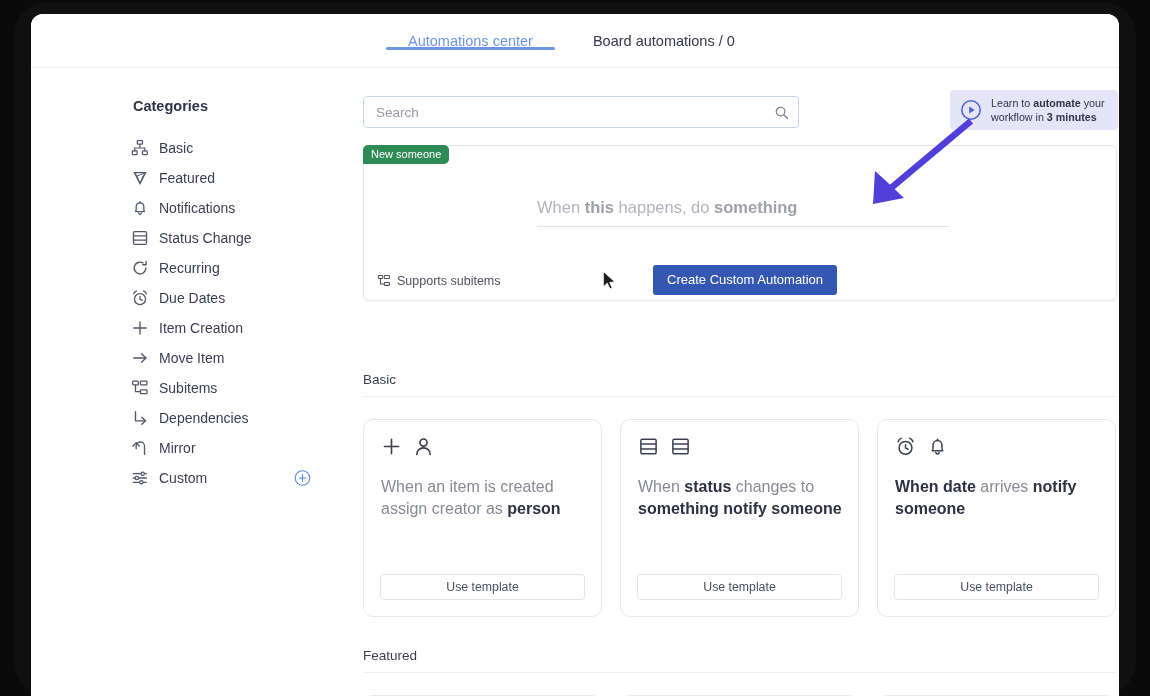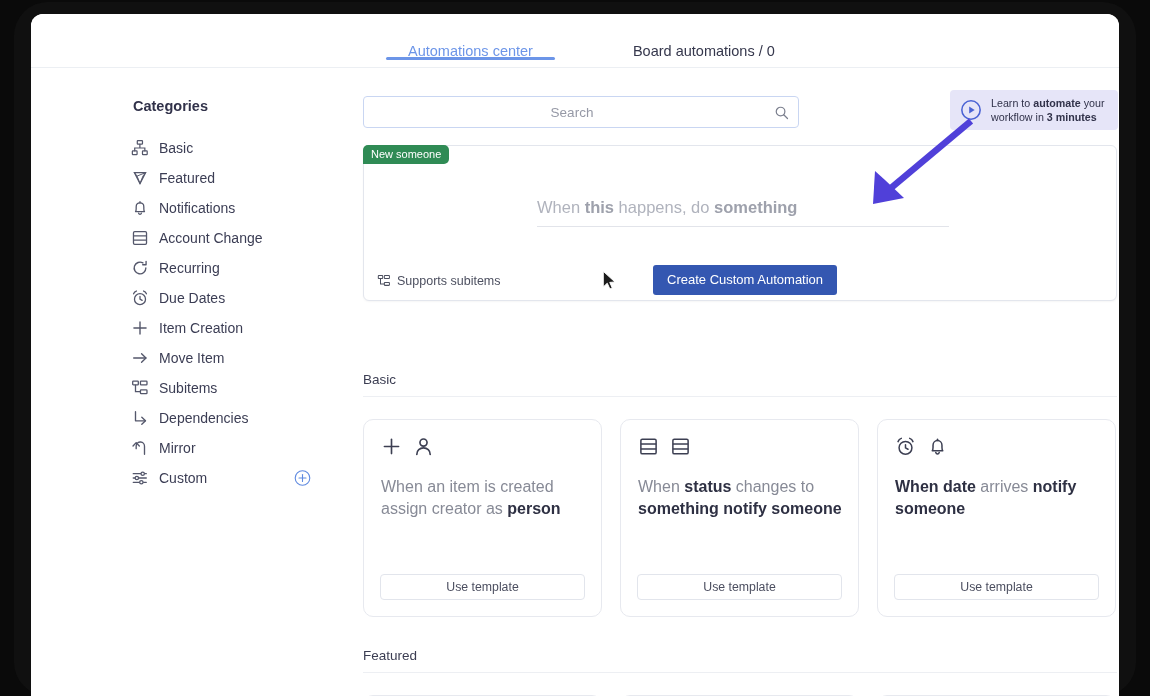--- a/index.html
+++ b/index.html
@@ -36,21 +36,21 @@
     border-bottom: 1px solid #eceff3;
     background: #fff;
   }
   .board-title {
     position: absolute; left: 9px; top: 13px;
     font-size: 21px; font-weight: 700; color: #32324a;
     letter-spacing: .1px;
   }
   .tabs {
     position: absolute; left: 377px; top: 0;
-    display: flex; align-items: center; height: 54px; gap: 40px;
+    display: flex; align-items: flex-start; height: 54px;
   }
   .tab {
     position: relative;
     font-size: 14.5px; color: #35374c;
     padding: 19px 0 0 0;
     margin-right: 60px;
     cursor: pointer;
     white-space: nowrap;
   }
   .tab:last-child { margin-right: 0; }
@@ -99,21 +99,20 @@
     width: 436px; height: 32px;
     border: 1px solid #c9d6f2; border-radius: 4px;
     background: #fff;
   }
   .search-box input {
     position: absolute; inset: 0;
     border: 0; outline: 0; background: transparent;
     padding: 0 30px 0 12px;
     font-size: 13.5px; font-family: "Liberation Sans", sans-serif;
     color: #31324a;
-    text-align: center;
   }
   .search-box input::placeholder { color: #9699a6; }
   .search-icon {
     position: absolute; right: 9px; top: 8px;
     width: 15px; height: 15px; color: #7b7f8e;
   }
 
   .promo {
     position: absolute; left: 587px; top: -6px;
     width: 168px; height: 40px;
@@ -255,21 +254,21 @@
               <span class="cat-label">Notifications</span>
             </div>
             <div class="cat-item">
               <span class="cat-icon">
                 <svg viewBox="0 0 16 16" fill="none" stroke="currentColor" stroke-width="1.15">
                   <rect x="2.2" y="2.4" width="11.6" height="11.2" rx="1.1"></rect>
                   <line x1="2.2" y1="6.1" x2="13.8" y2="6.1"></line>
                   <line x1="2.2" y1="9.9" x2="13.8" y2="9.9"></line>
                 </svg>
               </span>
-              <span class="cat-label">Account Change</span>
+              <span class="cat-label">Status Change</span>
             </div>
             <div class="cat-item">
               <span class="cat-icon">
                 <svg viewBox="0 0 16 16" fill="none" stroke="currentColor" stroke-width="1.2">
                   <path d="M13.2 8 A5.2 5.2 0 1 1 10.6 3.5" stroke-linecap="round"></path>
                   <path d="M13.4 2.1 L13.4 5.1 L10.4 5.1" stroke-linecap="round" stroke-linejoin="round"></path>
                 </svg>
               </span>
               <span class="cat-label">Recurring</span>
             </div>

